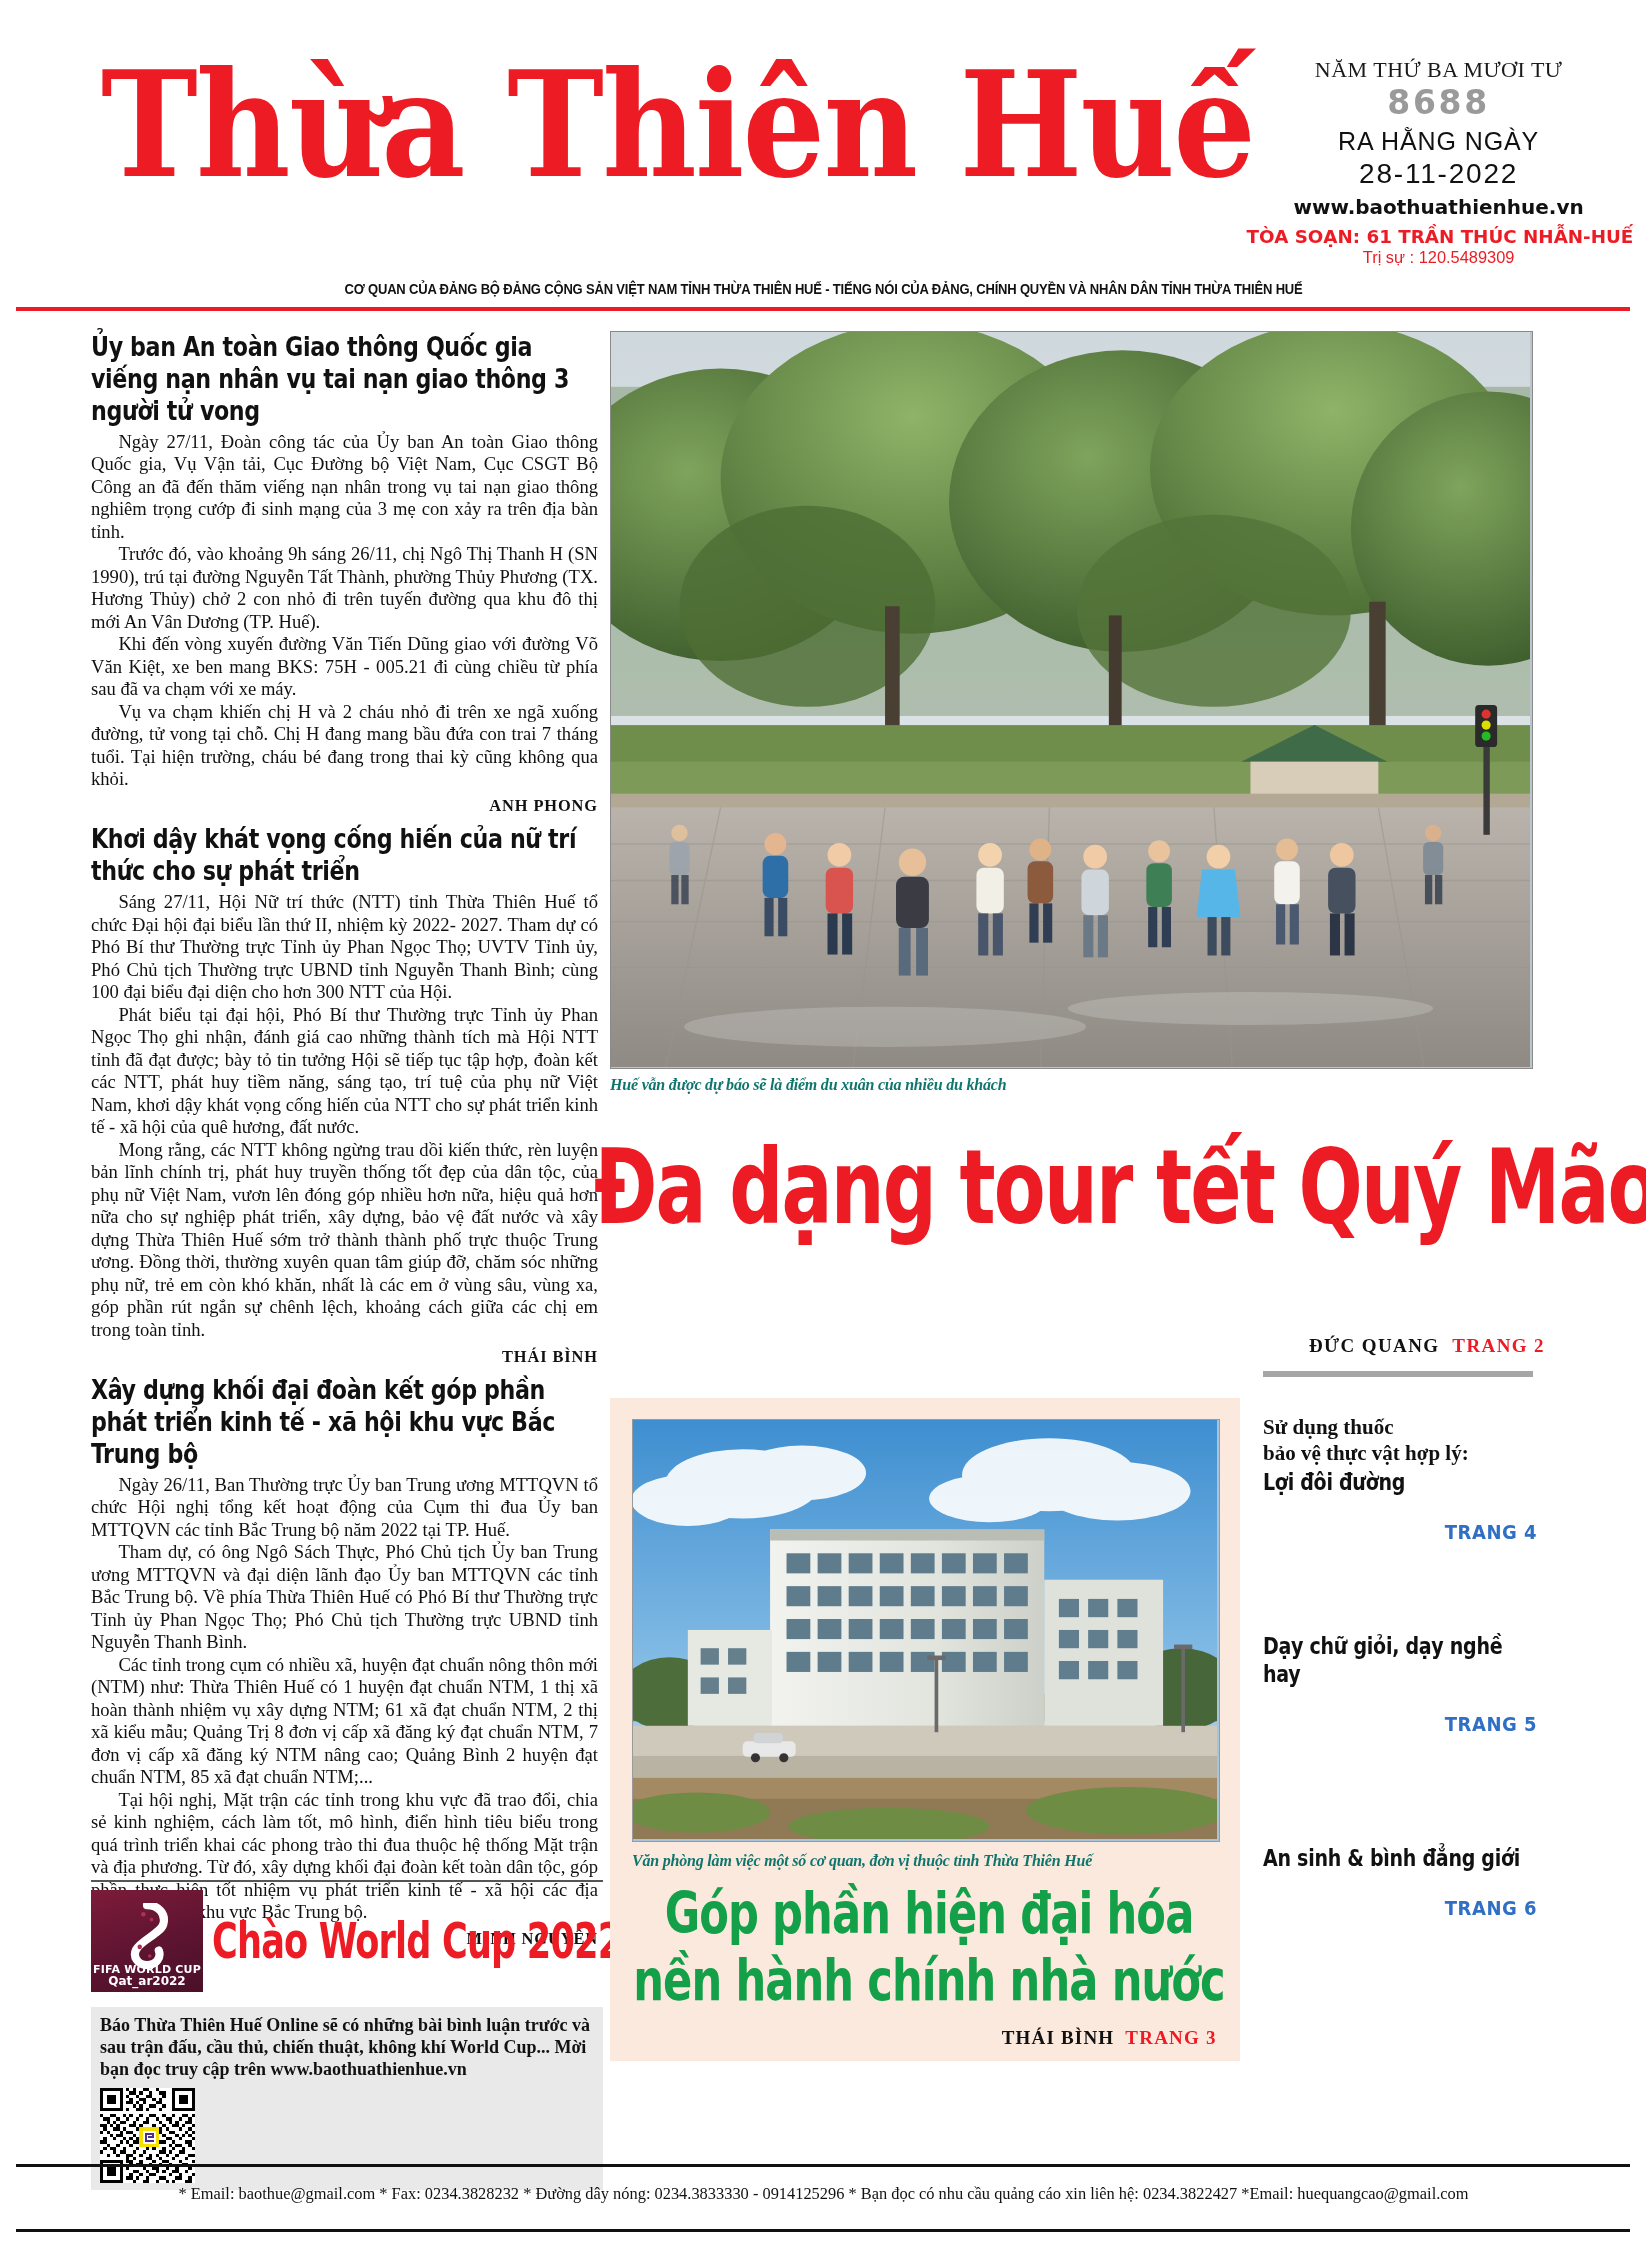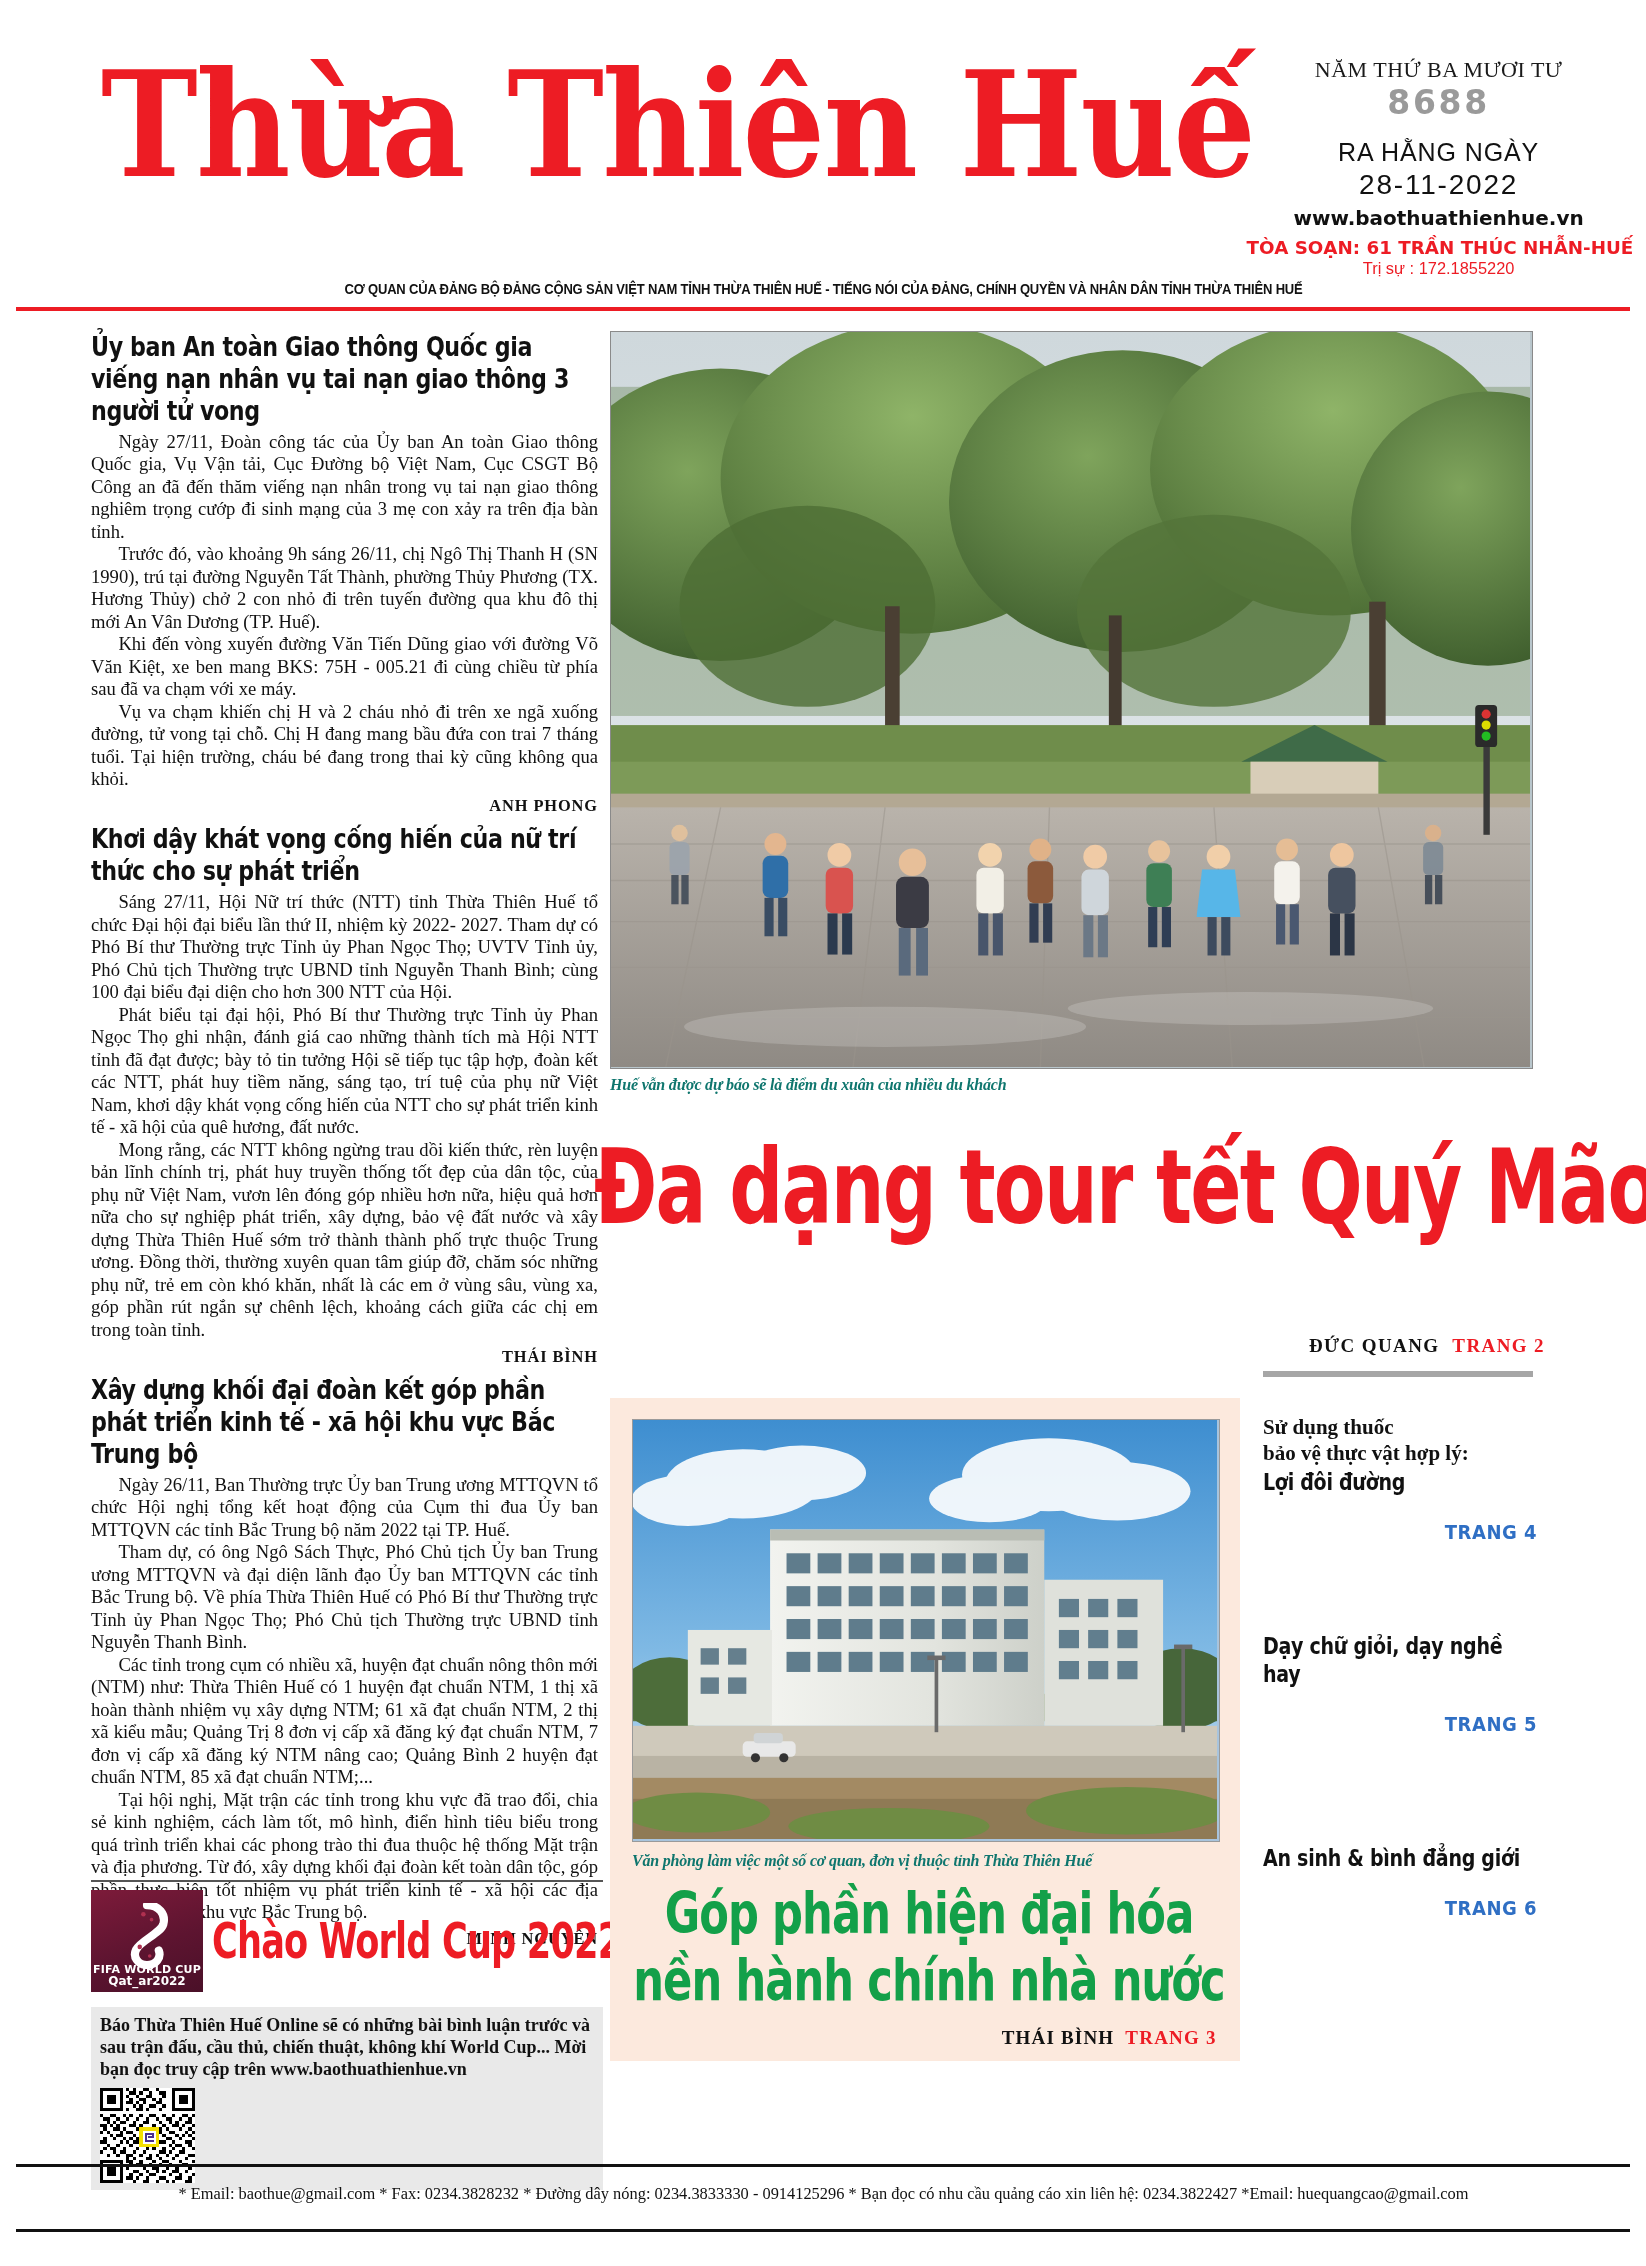--- a/index.html
+++ b/index.html
@@ -64,21 +64,21 @@
     letter-spacing: 2.7px;
     color: #9a9a9a;
     margin-top: 1.8px;
     line-height: 35px;
   }
   .mr-daily {
     font-family: "Liberation Sans", sans-serif;
     font-size: 25px;
     letter-spacing: 0.9px;
     color: #111;
-    margin-top: 18px;
+    margin-top: 7px;
   }
   .mr-weekday {
     font-family: "DejaVu Sans", sans-serif;
     font-weight: 700;
     font-size: 37px;
     letter-spacing: 0.9px;
     color: #0f8c20;
     line-height: 42px;
     margin-top: 3.7px;
   }
@@ -451,21 +451,21 @@
 
     <div id="masthead-title">Thừa Thiên Huế</div>
 
     <div id="masthead-right">
       <div class="mr-year">NĂM THỨ BA MƯƠI TƯ</div>
       <div class="mr-issue">8688</div>
       <div class="mr-daily">RA HẰNG NGÀY</div>
       <div class="mr-date">28-11-2022</div>
       <div class="mr-web">www.baothuathienhue.vn</div>
       <div class="mr-office">TÒA SOẠN: 61 TRẦN THÚC NHẪN-HUẾ</div>
-      <div class="mr-phone">Trị sự : 172.1855220</div>
+      <div class="mr-phone">Trị sự : 120.5489309</div>
     </div>
 
     <div id="masthead-sub">CƠ QUAN CỦA ĐẢNG BỘ ĐẢNG CỘNG SẢN VIỆT NAM TỈNH THỪA THIÊN HUẾ - TIẾNG NÓI CỦA ĐẢNG, CHÍNH QUYỀN VÀ NHÂN DÂN TỈNH THỪA THIÊN HUẾ</div>
   </div>
 
   <div class="rule-red" style="top:307px;"></div>
 
   <div id="col-left">
 
     <div>

